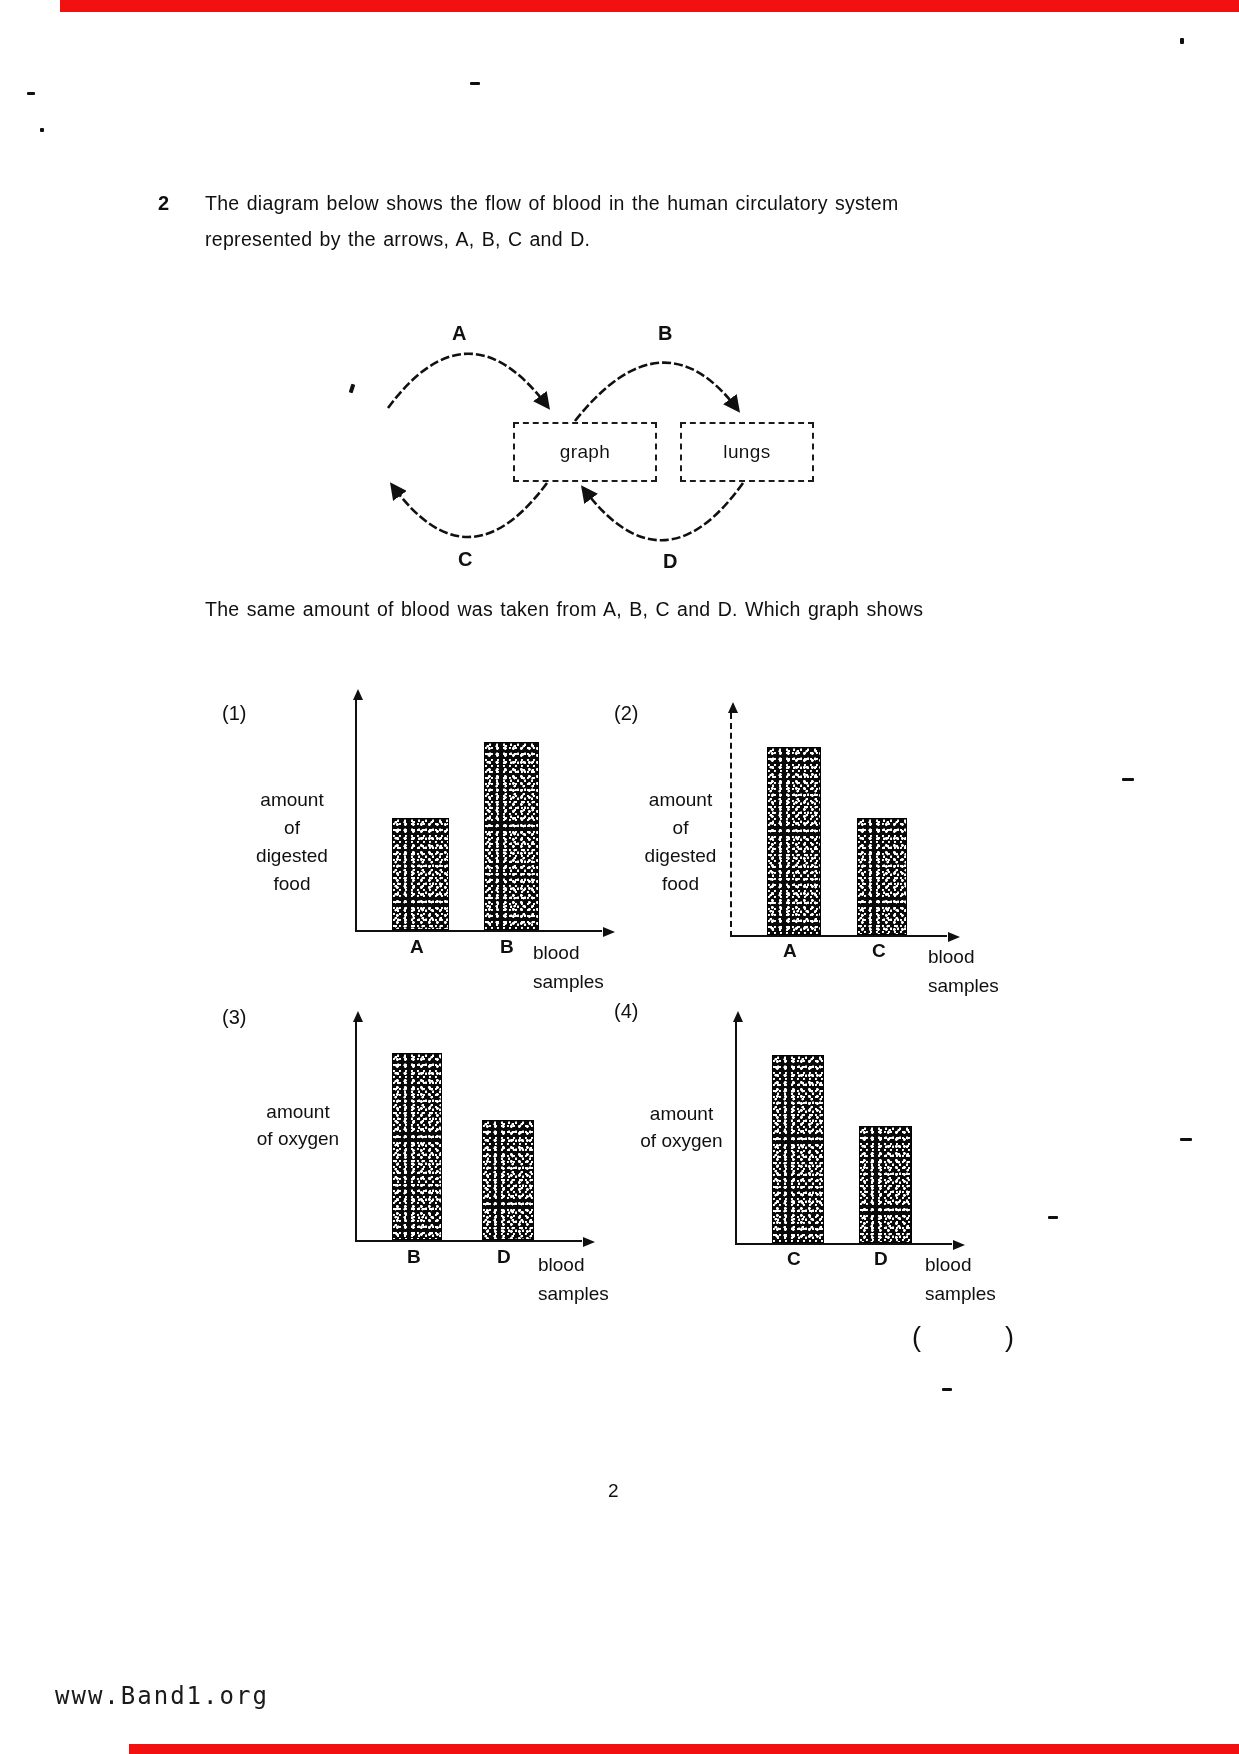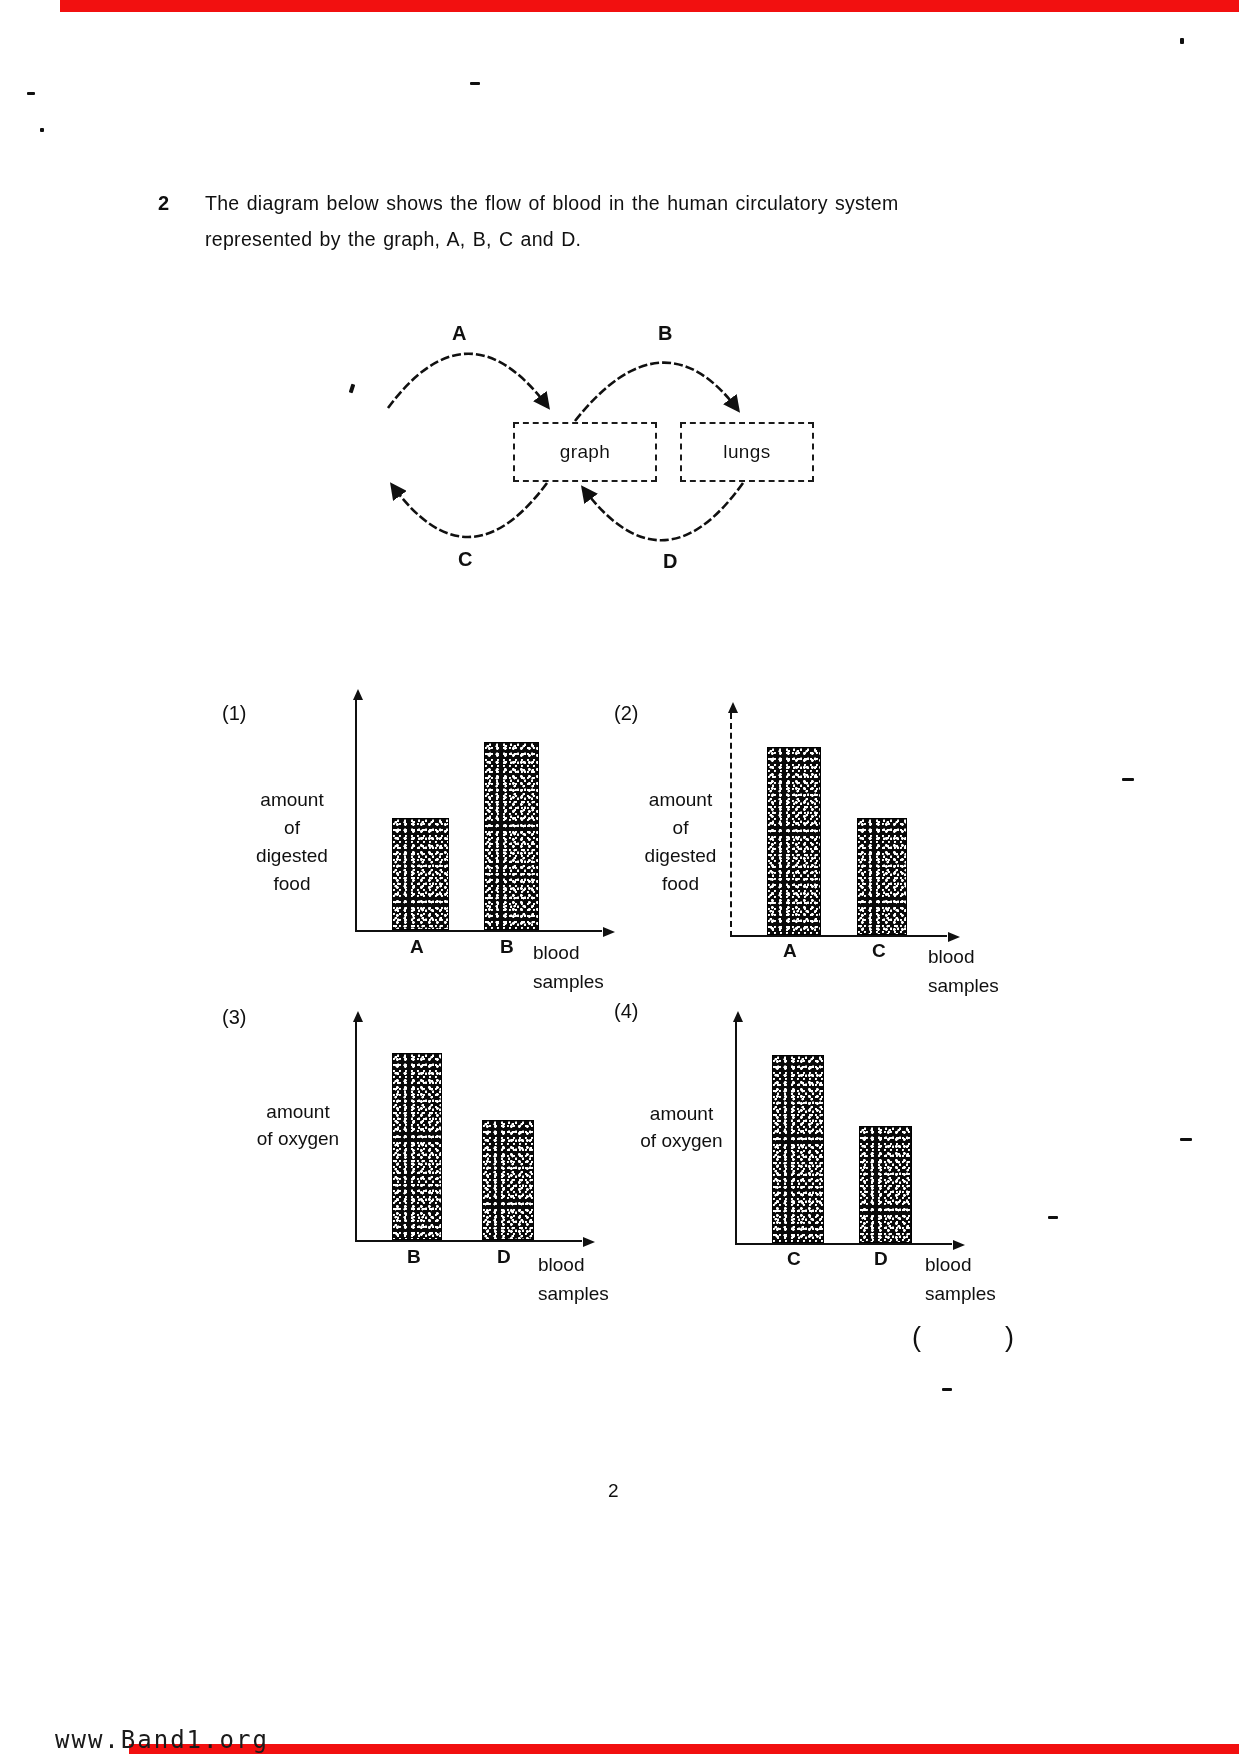--- a/index.html
+++ b/index.html
@@ -29,21 +29,21 @@
          radial-gradient(circle at 55% 78%, #fff 1.2px, transparent 1.6px),
          radial-gradient(circle at 12% 82%, #fff 0.9px, transparent 1.3px);
        background-size:9px 8px,7px 9px,8px 7px,6px 6px;}
   .ylabel{position:absolute;font-size:19px;text-align:center;line-height:28px;}
   .ylabel2{line-height:27px;}
   .xcat{position:absolute;font-size:19px;font-weight:600;}
   .xlabel{position:absolute;font-size:19px;text-align:left;line-height:29px;}
   .bracket{position:absolute;font-size:27px;}
   .pagenum{position:absolute;font-size:19px;}
   .watermark{position:absolute;font-family:"DejaVu Sans Mono","Liberation Mono",monospace;
-             font-size:24px;letter-spacing:2px;color:#262626;margin-top:44px;}
+             font-size:24px;letter-spacing:2px;color:#262626;}
   .redbar{position:absolute;}
   .speck{position:absolute;background:#1c1c1c;border-radius:1px;}
 </style>
 </head>
 <body>
 
 <div class="page">
 
   <div class="redbar" style="left: 60px; top: 0px; width: 1179px; height: 12px; background-color: rgb(242, 16, 16);"></div>
   <div class="redbar" style="left: 129px; top: 1744px; width: 1110px; height: 10px; background-color: rgb(242, 16, 16);"></div>
@@ -55,21 +55,21 @@
     <div class="speck" style="left:27px;top:92px;width:8px;height:3px"></div>
     <div class="speck" style="left:40px;top:128px;width:4px;height:4px"></div>
     <div class="speck" style="left:350px;top:384px;width:4px;height:9px;transform:rotate(18deg)"></div>
     <div class="speck" style="left:1122px;top:778px;width:12px;height:3px"></div>
     <div class="speck" style="left:1180px;top:1138px;width:12px;height:3px"></div>
     <div class="speck" style="left:1048px;top:1216px;width:10px;height:3px"></div>
     <div class="speck" style="left:942px;top:1388px;width:10px;height:3px"></div>
 
     <div class="abs qnum" style="left:158px;top:192px">2</div>
     <div class="abs qtext" style="left:205px;top:192px">The diagram below shows the flow of blood in the human circulatory system</div>
-    <div class="abs qtext" style="left:205px;top:228px">represented by the graph, A, B, C and D.</div>
+    <div class="abs qtext" style="left:205px;top:228px">represented by the arrows, A, B, C and D.</div>
 
     <div class="dbox" style="left:513px;top:422px;width:140px;height:56px">
       <span>graph</span>
     </div>
     <div class="dbox" style="left:680px;top:422px;width:130px;height:56px">
       <span>lungs</span>
     </div>
 
     <svg class="diagram-svg" width="560" height="310" viewBox="0 0 560 310">
       <defs>
@@ -81,20 +81,21 @@
       <path d="M 295 141 Q 383 30 458 130" fill="none" stroke="#1c1c1c" stroke-width="2.6" stroke-dasharray="9 3" marker-end="url(#ah)"></path>
       <path d="M 267 203 Q 188 310 112 205" fill="none" stroke="#1c1c1c" stroke-width="2.6" stroke-dasharray="9 3" marker-end="url(#ah)"></path>
       <path d="M 463 203 Q 383 315 303 208" fill="none" stroke="#1c1c1c" stroke-width="2.6" stroke-dasharray="9 3" marker-end="url(#ah)"></path>
     </svg>
 
     <div class="arrow-label" style="left:452px;top:322px">A</div>
     <div class="arrow-label" style="left:658px;top:322px">B</div>
     <div class="arrow-label" style="left:458px;top:548px">C</div>
     <div class="arrow-label" style="left:663px;top:550px">D</div>
 
+    <div class="abs qtext" style="left:205px;top:598px">The same amount of blood was taken from A, B, C and D. Which graph shows</div>
 
     <div class="gnum" style="left:222px;top:702px">(1)</div>
     <div class="ylabel" style="left:232px;top:786px;width:120px">
       <div>amount</div>
       <div>of</div>
       <div>digested</div>
       <div>food</div>
     </div>
     <div class="plot" style="left:355px;top:700px;width:245px;height:230px">
       <div class="yarrow"></div>

